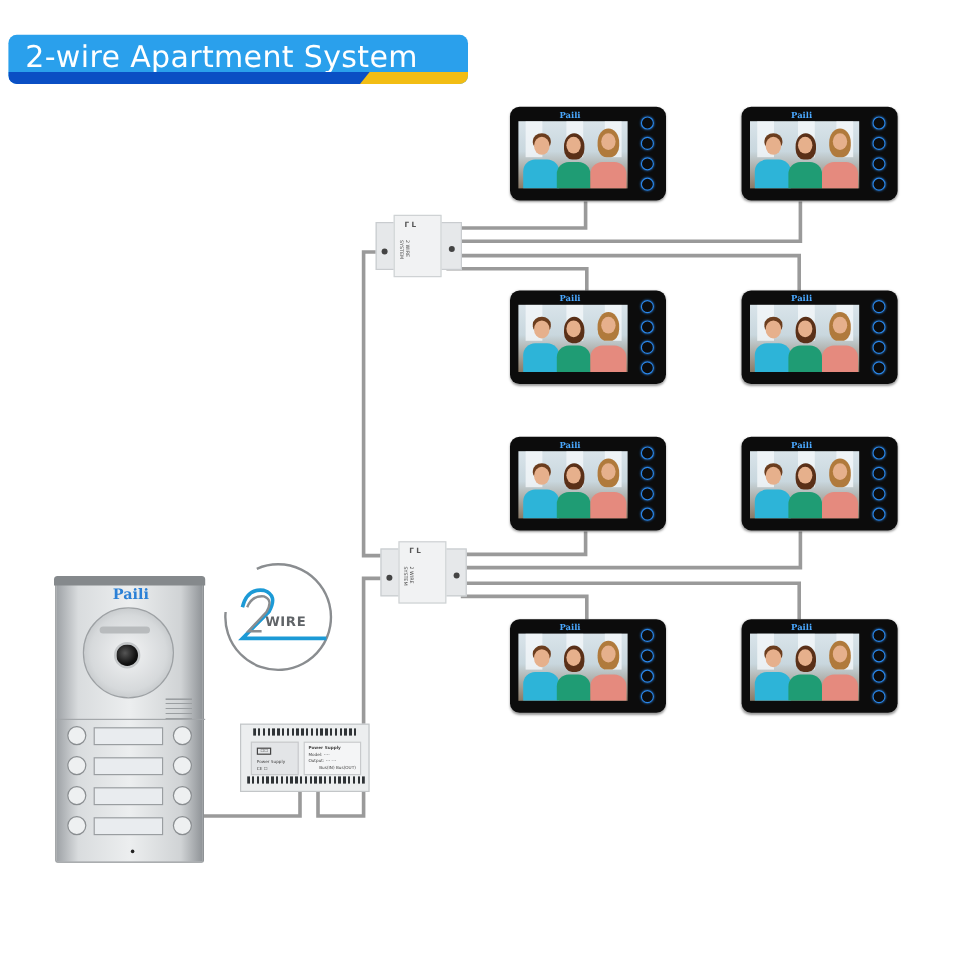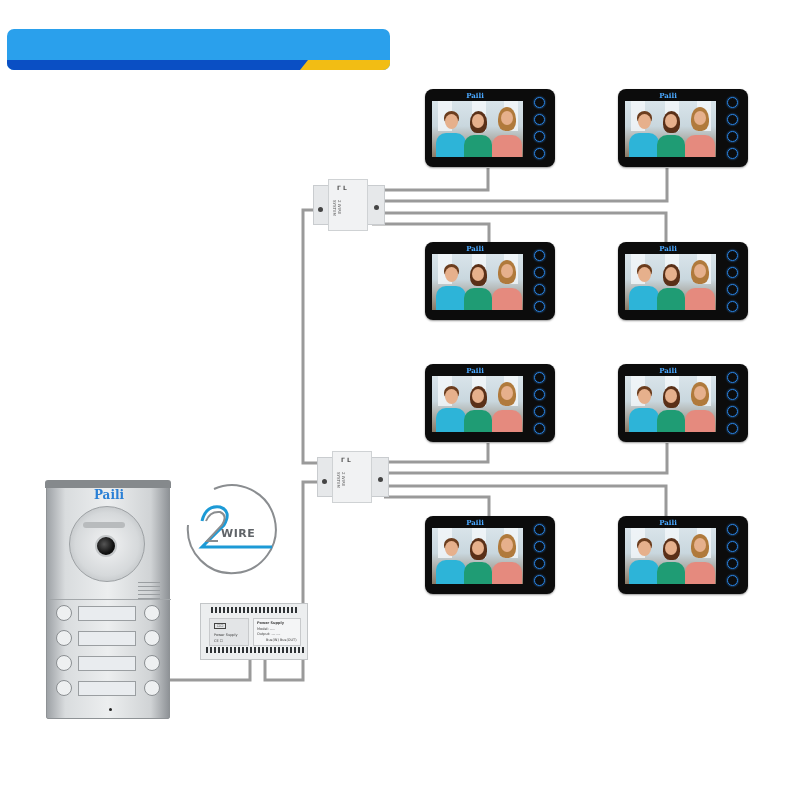--- a/index.html
+++ b/index.html
@@ -32,34 +32,35 @@
   .door-station .brand { position: absolute; left: 0; top: 6px; width: 124px; text-align: center; font-family: "DejaVu Serif", serif; font-weight: bold; font-size: 12px; color: #2b80d6; }
   .door-station .ring { position: absolute; left: 22px; top: 24px; width: 76px; height: 76px; border-radius: 50%; background: radial-gradient(circle, #f2f3f4 0%, #d6d9db 60%, #a8acaf 100%); border: 1px solid #9da1a4; }
   .door-station .ir { position: absolute; left: 36px; top: 40px; width: 42px; height: 6px; background: #b8bbbd; border-radius: 3px; }
   .door-station .lens { position: absolute; left: 48px; top: 53px; width: 22px; height: 22px; border-radius: 50%; background: radial-gradient(circle at 40% 40%, #555 0%, #111 60%, #000 100%); border: 2px solid #c4c7c9; }
   .door-station .speaker { position: absolute; left: 91px; top: 100px; width: 22px; height: 18px; background: repeating-linear-gradient(180deg, #9a9ea1 0 1px, transparent 1px 4px); }
   .door-station .divider { position: absolute; left: 0; top: 117px; width: 124px; height: 1px; background: #a3a7aa; }
   .door-station .call-btn { position: absolute; width: 16px; height: 16px; border-radius: 50%; background: #eef0f1; border: 1px solid #8a8e91; }
   .door-station .name-plate { position: absolute; left: 31px; width: 58px; height: 15px; background: #e9ecef; border: 1px solid #9a9ea1; }
   .door-station .mic { position: absolute; left: 62px; top: 226px; width: 3px; height: 3px; border-radius: 50%; background: #222; }
 
-  .badge2 { position: absolute; left: 180px; top: 483px; width: 100px; height: 100px; }
+  .badge2 { position: absolute; left: 180px; top: 468px; width: 100px; height: 100px; }
   .badge2 .text { position: absolute; left: 41px; top: 44px; font-family: "DejaVu Sans", sans-serif; font-weight: bold; font-size: 11px; color: #606468; letter-spacing: 0.5px; }
 
   .power { position: absolute; left: 200px; top: 603px; width: 108px; height: 57px; background: #eceeef; border: 1px solid #c3c6c8; }
   .power .vent-top { position: absolute; left: 10px; top: 3px; width: 88px; height: 6px; background: repeating-linear-gradient(90deg, #2f3336 0 2px, #eceeef 2px 4px); }
   .power .vent-bot { position: absolute; left: 5px; bottom: 6px; width: 98px; height: 6px; background: repeating-linear-gradient(90deg, #2f3336 0 2px, #eceeef 2px 4px); }
   .power .left-panel { position: absolute; left: 8px; top: 14px; width: 40px; height: 28px; background: #e3e5e7; border: 1px solid #c8cacc; }
   .power .right-panel { position: absolute; left: 52px; top: 14px; width: 48px; height: 28px; background: #f4f5f6; border: 1px solid #c8cacc; }
   .power .tiny { position: absolute; font-size: 3.5px; color: #444; white-space: nowrap; }
 </style>
 </head>
 <body>
 
 <div class="banner">
+  <div class="banner-title">2-wire Apartment System</div>
   <div class="banner-stripe-blue"></div>
   <div class="banner-stripe-yellow"></div>
 </div>
 
 <svg class="wires" width="800" height="800">
   <g fill="none" stroke="#9a9a9a" stroke-width="3">
 
     <polyline points="372,190 488,190 488,168"></polyline>
     <polyline points="372,201 667,201 667,168"></polyline>
     <polyline points="372,213 666,213 666,242"></polyline>

